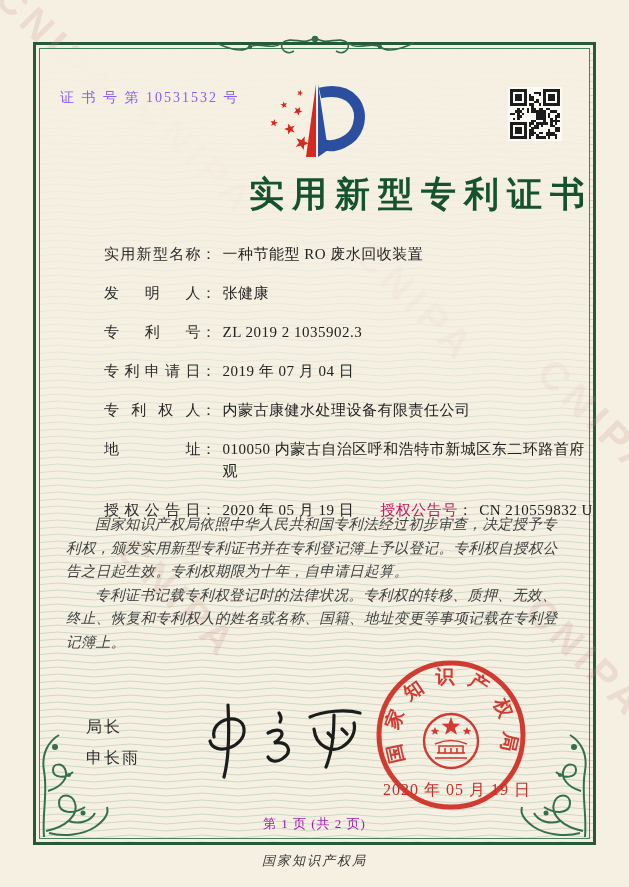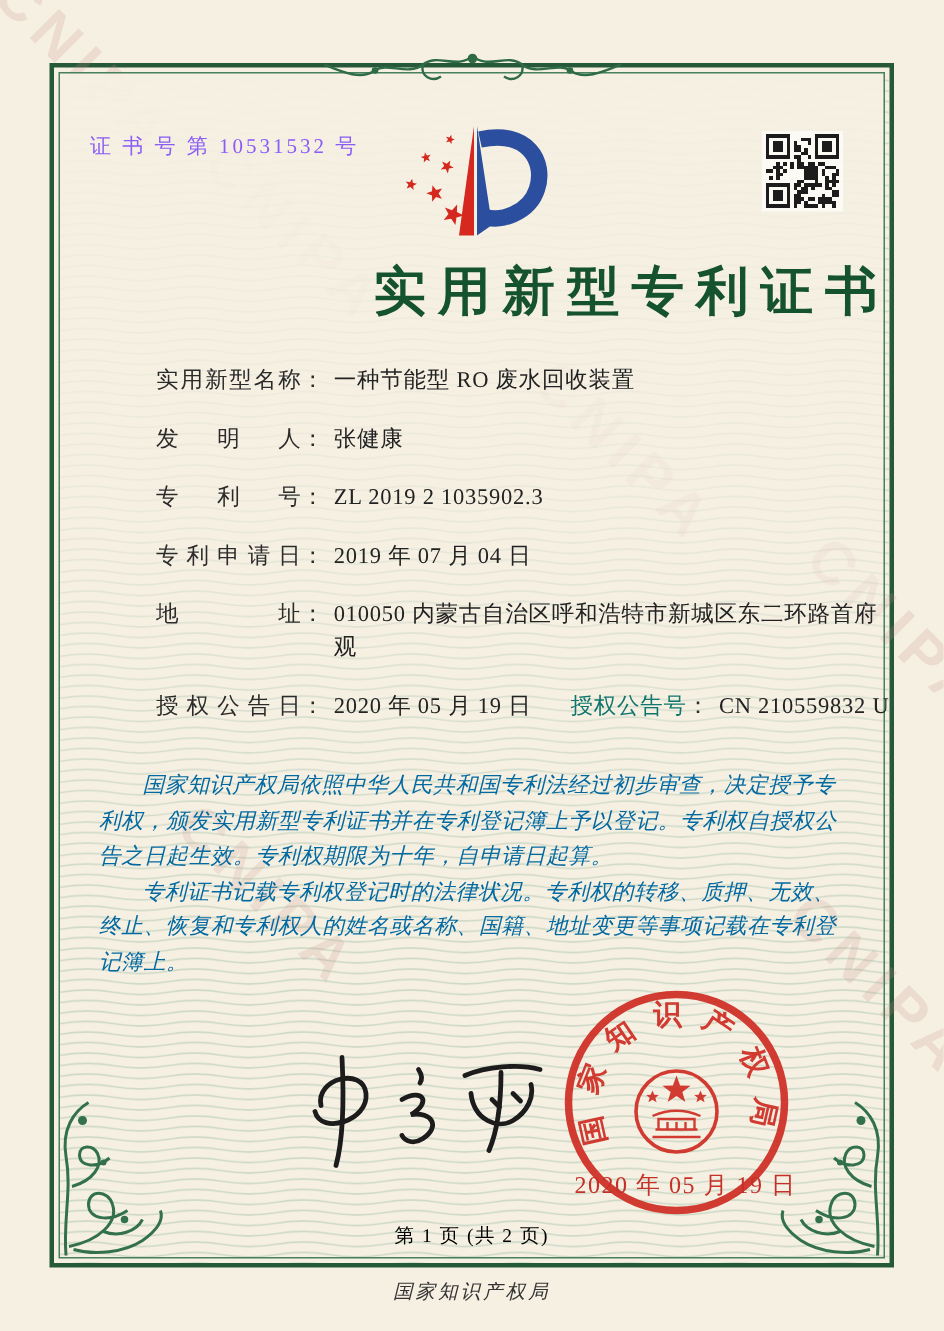--- a/index.html
+++ b/index.html
@@ -62,44 +62,44 @@
   .fields{position:absolute;left:32px;top:198px;width:505px;z-index:4;font-size:15px;margin-left:36px;}
   .frow{margin-bottom:17px;line-height:22px;letter-spacing:0.5px;}
   .flabel{
     display:inline-block;width:97px;vertical-align:top;
     text-align:justify;text-align-last:justify;color:#2b2b2b;
   }
   .fcolon{display:inline-block;vertical-align:top;}
   .fvalue{display:inline-block;vertical-align:top;margin-left:6px;color:#222;}
   .addr .fvalue{width:375px;}
   .addr .l2{display:block;}
-  .flabel2{display:inline-block;vertical-align:top;margin-left:26px;color:#0f766e;}
+  .flabel2{display:inline-block;vertical-align:top;margin-left:26px;color:#be185d;}
   
   .legal{
     position:absolute;left:30px;top:468px;width:502px;z-index:4;
     font-size:14.5px;line-height:23.5px;font-style:italic;
-    letter-spacing:0.4px;color:#0369a1;
+    letter-spacing:0.4px;color:#404040;
   }
   .legal p{margin:0;text-indent:2em;}
   
   .officer{
     position:absolute;left:50px;top:666px;z-index:4;
     font-family:"Liberation Sans","DejaVu Sans",sans-serif;
     font-size:16px;line-height:31px;color:#2e2e2e;letter-spacing:2px;
   }
   .signature{position:absolute;left:148px;top:650px;z-index:4;}
   .seal{position:absolute;left:335px;top:610px;z-index:5;opacity:0.93;}
   .seal-date{
     position:absolute;left:347px;top:735px;z-index:6;
     font-size:16px;letter-spacing:1px;color:#c53028;white-space:nowrap;
   }
   
   .page-info{
     position:absolute;left:0;top:770px;width:100%;z-index:4;
-    text-align:center;font-size:13px;letter-spacing:1px;color:#000000;
+    text-align:center;font-size:13px;letter-spacing:1px;color:#a21caf;
   }
   .continuation{
     position:absolute;left:0;top:852px;width:100%;z-index:4;
     text-align:center;font-size:13px;font-style:italic;
     letter-spacing:2px;color:#333;
   }
 </style>
 </head>
 <body>
 
@@ -318,33 +318,40 @@
     </div>
     <div class="frow">
       <span class="flabel">发明人</span><span class="fcolon">：</span><span class="fvalue">张健康</span>
     </div>
     <div class="frow">
       <span class="flabel">专利号</span><span class="fcolon">：</span><span class="fvalue">ZL 2019 2 1035902.3</span>
     </div>
     <div class="frow">
       <span class="flabel">专利申请日</span><span class="fcolon">：</span><span class="fvalue">2019 年 07 月 04 日</span>
     </div>
+    <div class="frow">
+      <span class="flabel">专利权人</span><span class="fcolon">：</span><span class="fvalue">内蒙古康健水处理设备有限责任公司</span>
+    </div>
     <div class="frow addr">
       <span class="flabel">地址</span><span class="fcolon">：</span><span class="fvalue"><span class="l1">010050 内蒙古自治区呼和浩特市新城区东二环路首府观</span></span>
     </div>
     <div class="frow">
       <span class="flabel">授权公告日</span><span class="fcolon">：</span><span class="fvalue">2020 年 05 月 19 日</span><span class="flabel2">授权公告号</span><span class="fcolon">：</span><span class="fvalue">CN 210559832 U</span>
     </div>
   </div>
 
   <div class="legal">
     <p>国家知识产权局依照中华人民共和国专利法经过初步审查，决定授予专利权，颁发实用新型专利证书并在专利登记簿上予以登记。专利权自授权公告之日起生效。专利权期限为十年，自申请日起算。</p>
     <p>专利证书记载专利权登记时的法律状况。专利权的转移、质押、无效、终止、恢复和专利权人的姓名或名称、国籍、地址变更等事项记载在专利登记簿上。</p>
   </div>
 
+  <div class="officer">
+    <div>局长</div>
+    <div>申长雨</div>
+  </div>
 
   <svg class="signature" width="190" height="92" viewBox="0 0 190 92">
     <g stroke="#1c1c1c" fill="none" stroke-width="3.2" stroke-linecap="round">
       <path d="M30,42 C26,24 58,16 60,34 C62,52 30,62 26,46"></path>
       <path d="M44,10 C45,30 46,60 40,82"></path>
       <path d="M95,18 C97,21 98,24 96,27"></path>
       <path d="M84,38 C98,30 104,40 90,48 C104,46 110,56 98,64 C92,68 86,66 84,62"></path>
       <path d="M126,22 C140,16 162,14 176,18"></path>
       <path d="M150,20 C150,38 148,58 142,72"></path>
       <path d="M130,34 C132,52 148,58 158,52 C168,46 172,36 170,28"></path>

